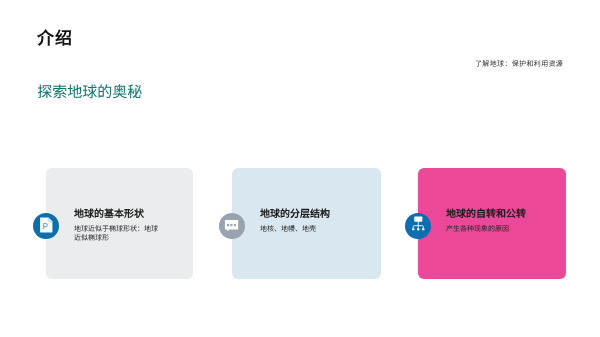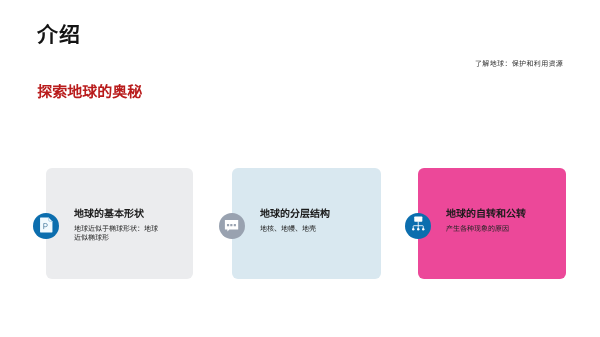--- a/index.html
+++ b/index.html
@@ -19,22 +19,22 @@
     position: relative;
     width: 600px;
     height: 337px;
     background: #ffffff;
     overflow: hidden;
     will-change: transform;
   }
   .slide-title {
     position: absolute;
     left: 37px;
-    top: 24px;
-    font-size: 21px;
+    top: 30px;
+    font-size: 17px;
     font-weight: 700;
     color: #141414;
     letter-spacing: 1px;
     line-height: 1;
     white-space: nowrap;
   }
   .kicker {
     position: absolute;
     left: 475px;
     top: 59.5px;
@@ -43,22 +43,22 @@
     font-weight: 400;
     color: #313131;
     line-height: 1;
     white-space: nowrap;
   }
   .subtitle {
     position: absolute;
     left: 37.3px;
     top: 84px;
     font-size: 15px;
-    font-weight: 700;
-    color: #b91c1c;
+    font-weight: 400;
+    color: #0f766e;
     line-height: 1;
     white-space: nowrap;
   }
   .cards {
     position: absolute;
     left: 0;
     top: 167.5px;
     width: 600px;
     height: 112px;
   }

